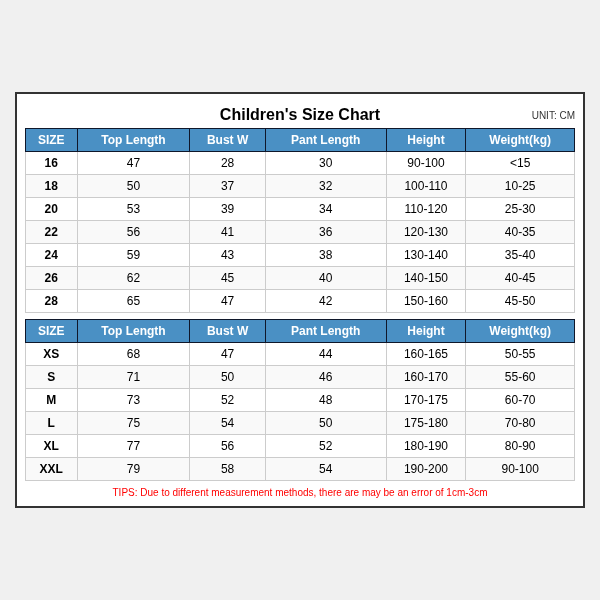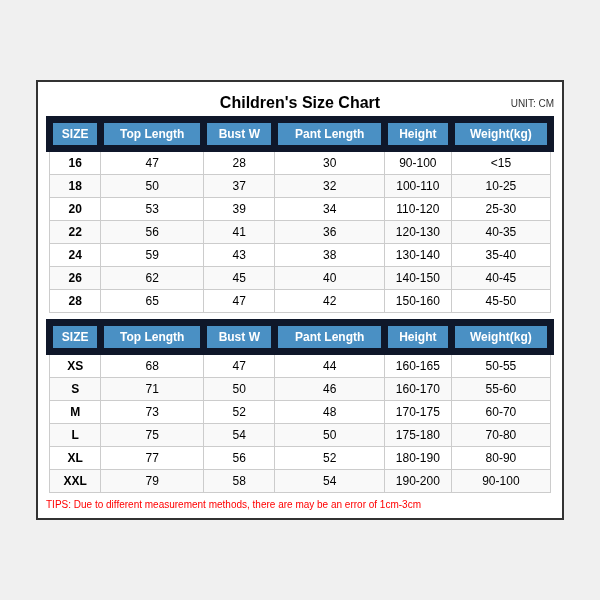--- a/index.html
+++ b/index.html
@@ -8,21 +8,21 @@
       background: #f0f0f0;
       display: flex;
       justify-content: center;
       align-items: center;
       width: 600px;
       height: 600px;
     }
     .chart-container {
       background: white;
       border: 2px solid #333;
-      width: 528px;
+      width: 570px;
       padding: 8px;
     }
     .section-title-row {
       display: flex;
       justify-content: center;
       align-items: center;
       position: relative;
       padding: 4px 0;
     }
     .section-title {
@@ -42,21 +42,21 @@
       border-collapse: collapse;
       font-size: 12px;
     }
     thead tr {
       background-color: #4a90c4;
       color: white;
     }
     thead th {
       padding: 4px 2px;
       text-align: center;
-      border: 7px solid #0f172a;
+      border: 1px solid #0f172a;
       font-weight: bold;
     }
     tbody tr {
       background-color: white;
     }
     tbody tr:nth-child(even) {
       background-color: #f9f9f9;
     }
     tbody td {
       padding: 4px 2px;
@@ -67,21 +67,21 @@
       font-weight: bold;
       text-align: center;
     }
     .section-gap {
       height: 6px;
     }
     .tips-row {
       margin-top: 6px;
       font-size: 10px;
       color: red;
-      text-align: left;
+      text-align: center;
     }
   </style>
 </head>
 <body>
 
 <div class="chart-container">
 
   <div class="section-title-row">
     <span class="section-title">Children's Size Chart</span>
     <span class="unit-label">UNIT: CM</span>

